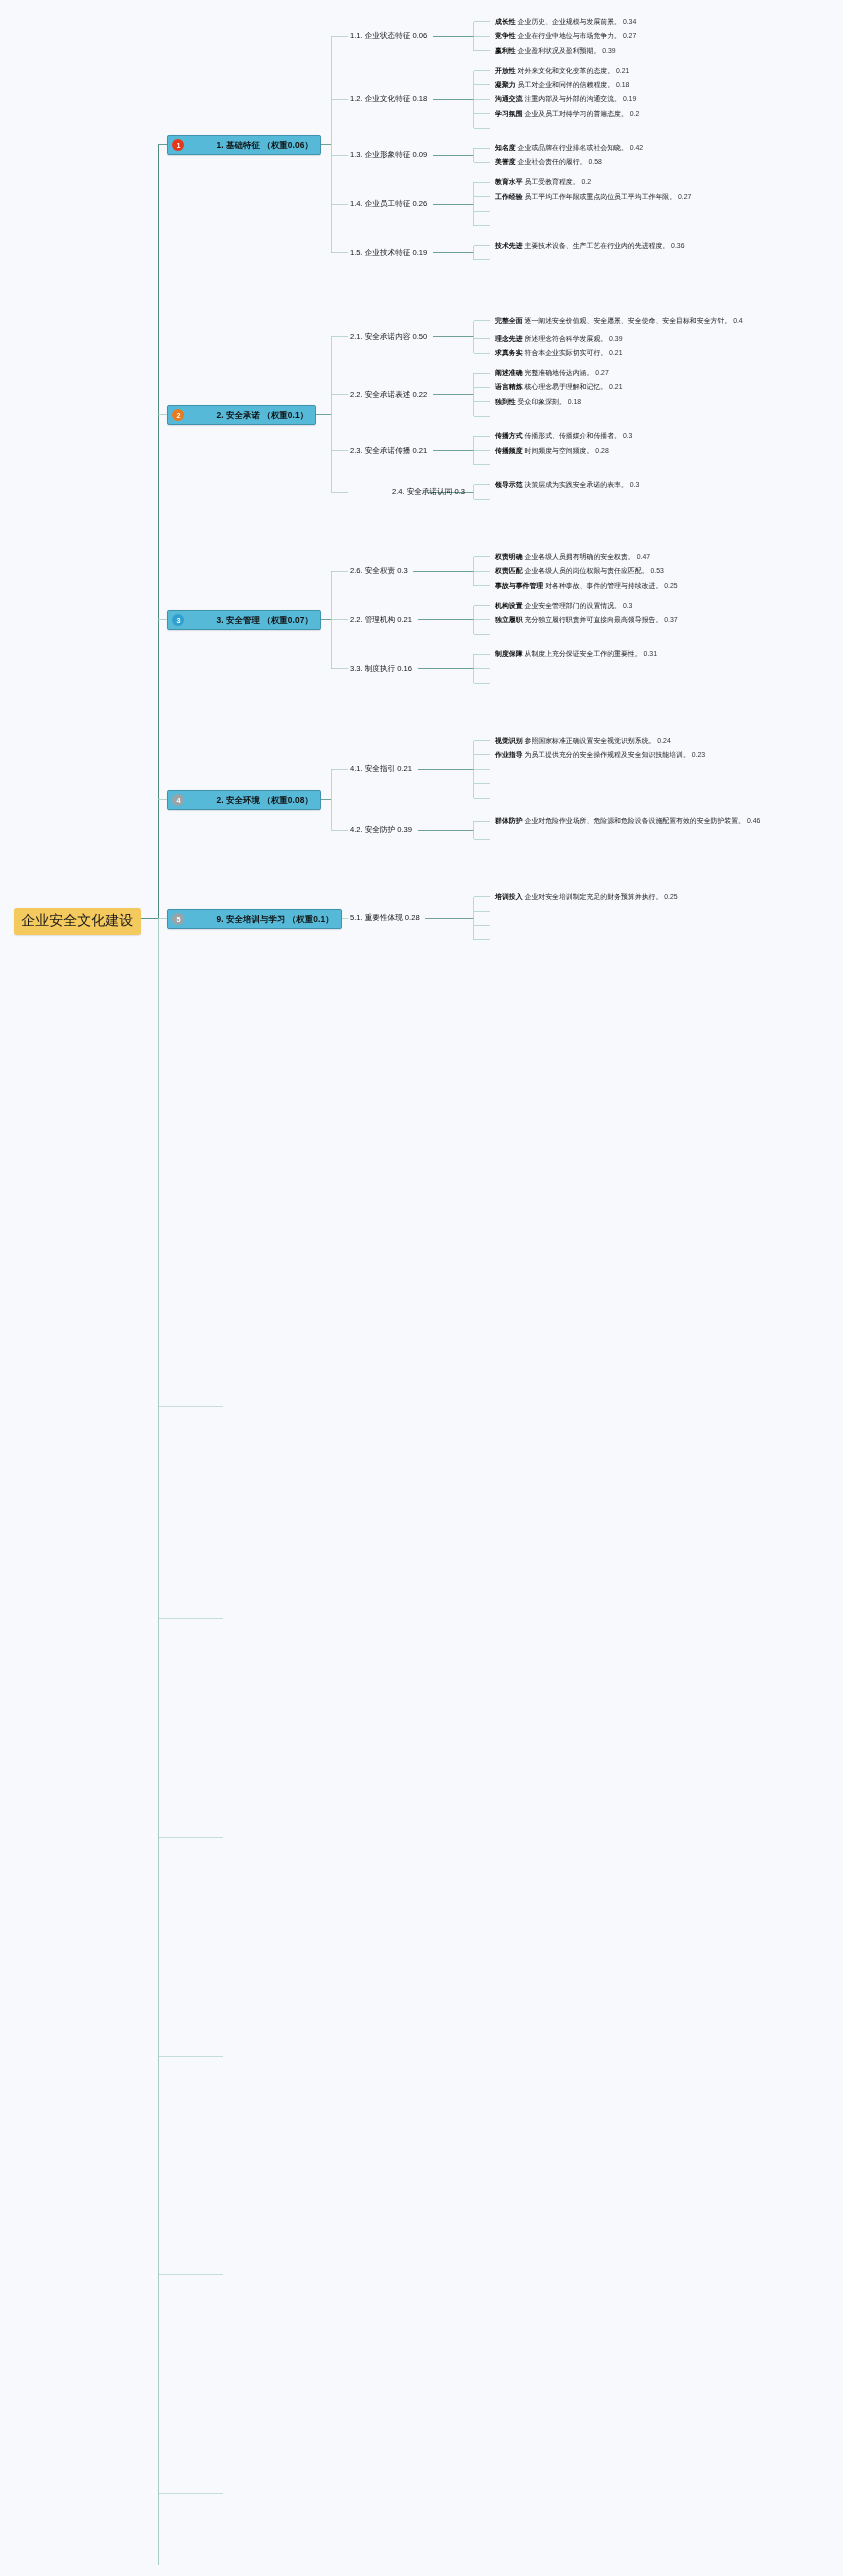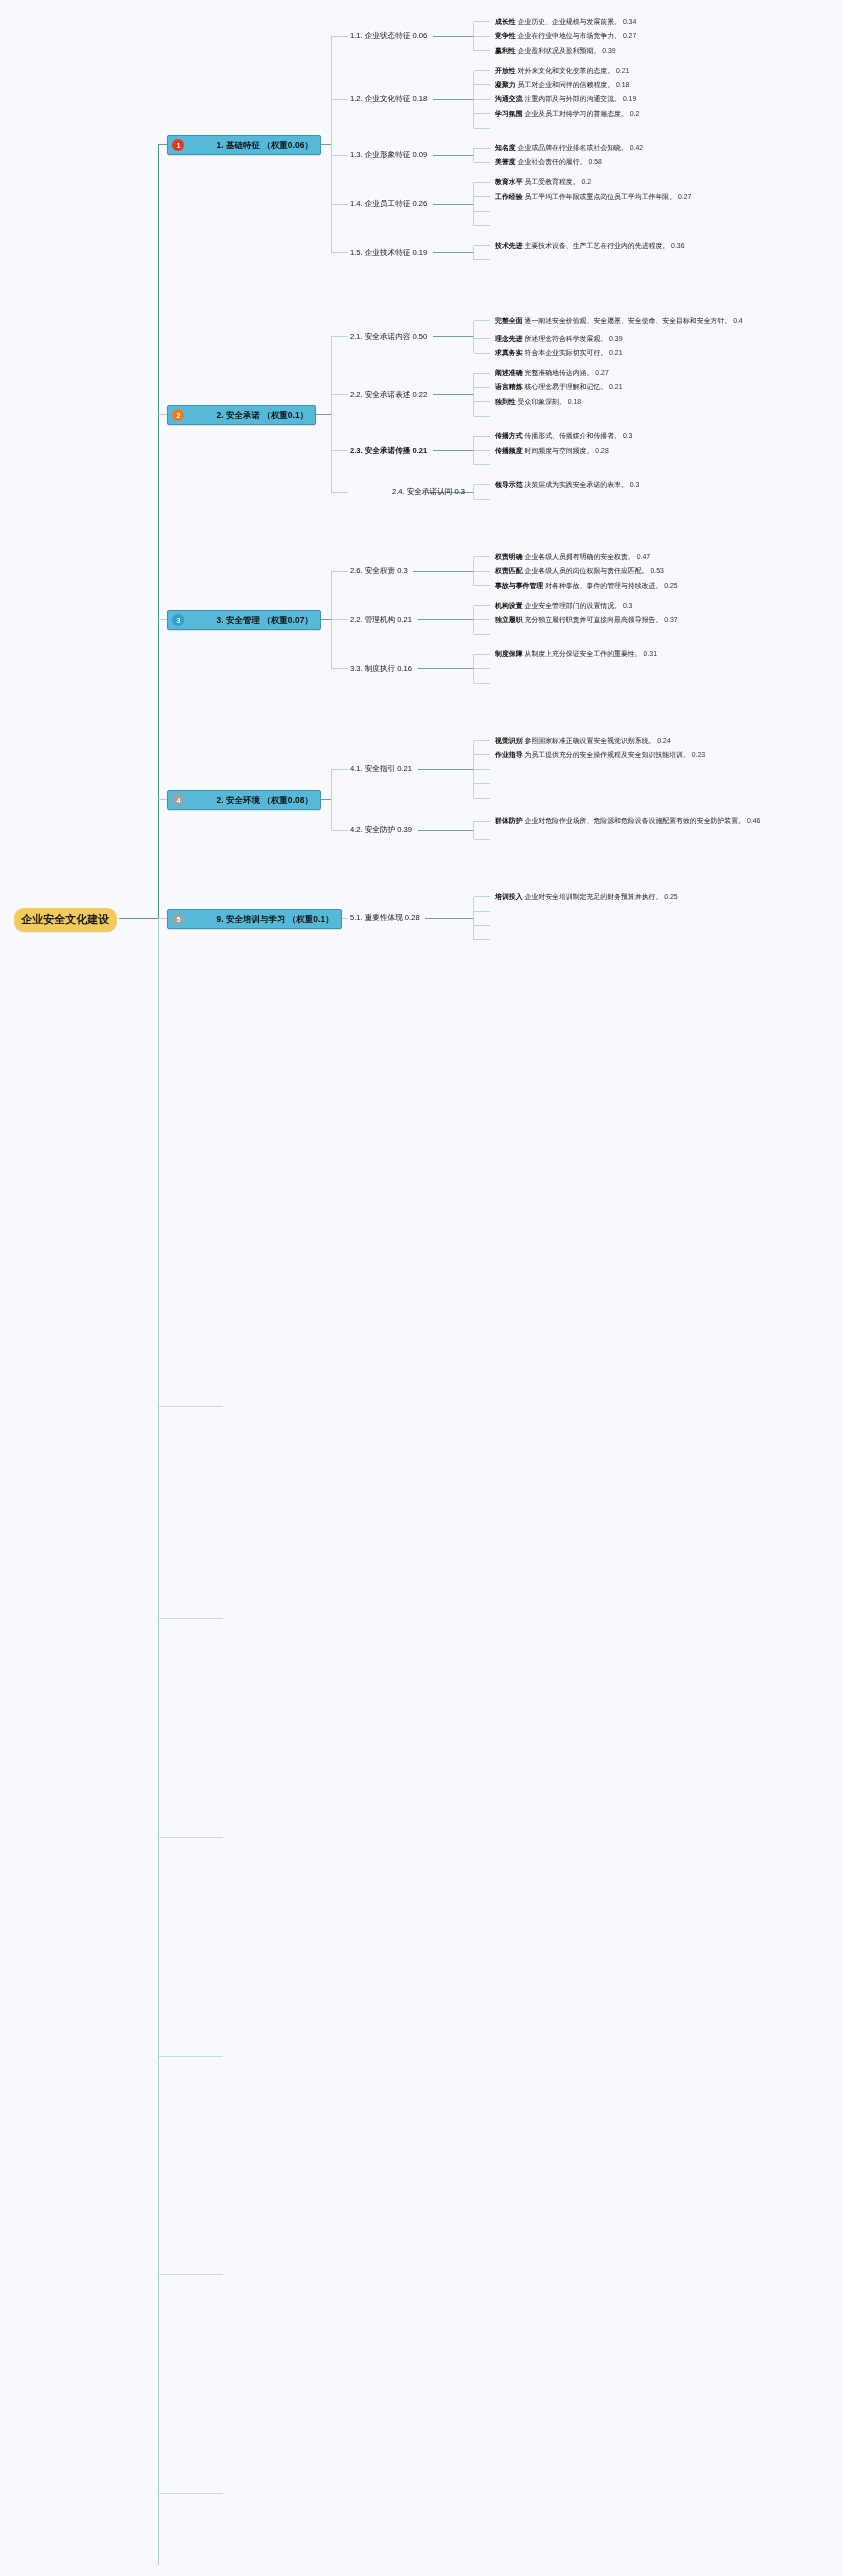--- a/index.html
+++ b/index.html
@@ -13,24 +13,24 @@
     position:relative;
   }
   #map{position:absolute;inset:0;}
   svg.links{position:absolute;left:0;top:0;width:844px;height:2576px;pointer-events:none;}
 
   .node{position:absolute;box-sizing:border-box;}
 
   
   .root{
     background:#f4c95d;
-    border-radius:10px;
+    border-radius:3px;
     color:#1a1a1a;
-    font-weight:bold;
-    font-size:11px;
+    font-weight:normal;
+    font-size:14px;
     padding:4.4px 7.5px;
     white-space:nowrap;
     box-shadow:0 0.6px 1.2px rgba(0,0,0,.10);
   }
 
   
   .l1{
     background:#57b9d8;
     border:0.6px solid #3f93ae;
     border-radius:1.9px;
@@ -222,21 +222,21 @@
         <span class="l1-label">2. 安全承诺 （权重0.1）</span>
       </div>
       <div class="node l2" style="left: 350px; top: 337px;"><span>2.1. 安全承诺内容 0.50</span></div>
       <div class="node leaf wrap" style="left: 495px; top: 321px; width: 294px;"><span class="nm">完整全面</span> <span>逐一阐述安全价值观、安全愿景、安全使命、安全目标和安全方针。</span> <span class="w">0.4</span></div>
       <div class="node leaf" style="left: 495px; top: 339px; white-space: nowrap;"><span class="nm">理念先进</span> <span>所述理念符合科学发展观。</span> <span class="w">0.39</span></div>
       <div class="node leaf" style="left: 495px; top: 353px; white-space: nowrap;"><span class="nm">求真务实</span> <span>符合本企业实际切实可行。</span> <span class="w">0.21</span></div>
       <div class="node l2" style="left: 350px; top: 395px;"><span>2.2. 安全承诺表述 0.22</span></div>
       <div class="node leaf" style="left: 495px; top: 373px; white-space: nowrap;"><span class="nm">阐述准确</span> <span>完整准确地传达内涵。</span> <span class="w">0.27</span></div>
       <div class="node leaf" style="left: 495px; top: 387px; white-space: nowrap;"><span class="nm">语言精炼</span> <span>核心理念易于理解和记忆。</span> <span class="w">0.21</span></div>
       <div class="node leaf" style="left: 495px; top: 402px; white-space: nowrap;"><span class="nm">独到性</span> <span>受众印象深刻。</span> <span class="w">0.18</span></div>
-      <div class="node l2" style="left: 350px; top: 451px; font-weight: bold;"><span>2.3. 安全承诺传播 0.21</span></div>
+      <div class="node l2" style="left: 350px; top: 451px;"><span>2.3. 安全承诺传播 0.21</span></div>
       <div class="node leaf" style="left: 495px; top: 436px; white-space: nowrap;"><span class="nm">传播方式</span> <span>传播形式、传播媒介和传播者。</span> <span class="w">0.3</span></div>
       <div class="node leaf" style="left: 495px; top: 451px; white-space: nowrap;"><span class="nm">传播频度</span> <span>时间频度与空间频度。</span> <span class="w">0.28</span></div>
       <div class="node l2" style="left: 352px; top: 492px; margin-left: 40px;"><span>2.4. 安全承诺认同 0.3</span></div>
       <div class="node leaf" style="left: 495px; top: 485px; white-space: nowrap;"><span class="nm">领导示范</span> <span>决策层成为实践安全承诺的表率。</span> <span class="w">0.3</span></div>
       <div class="node l1" style="left: 167px; top: 610px;">
         <span class="badge" style="background:#2f9fd0">3</span>
         <span class="l1-label">3. 安全管理 （权重0.07）</span>
       </div>
       <div class="node l2" style="left: 350px; top: 571px;"><span>2.6. 安全权责 0.3</span></div>
       <div class="node leaf" style="left: 495px; top: 557px; white-space: nowrap;"><span class="nm">权责明确</span> <span>企业各级人员拥有明确的安全权责。</span> <span class="w">0.47</span></div>

